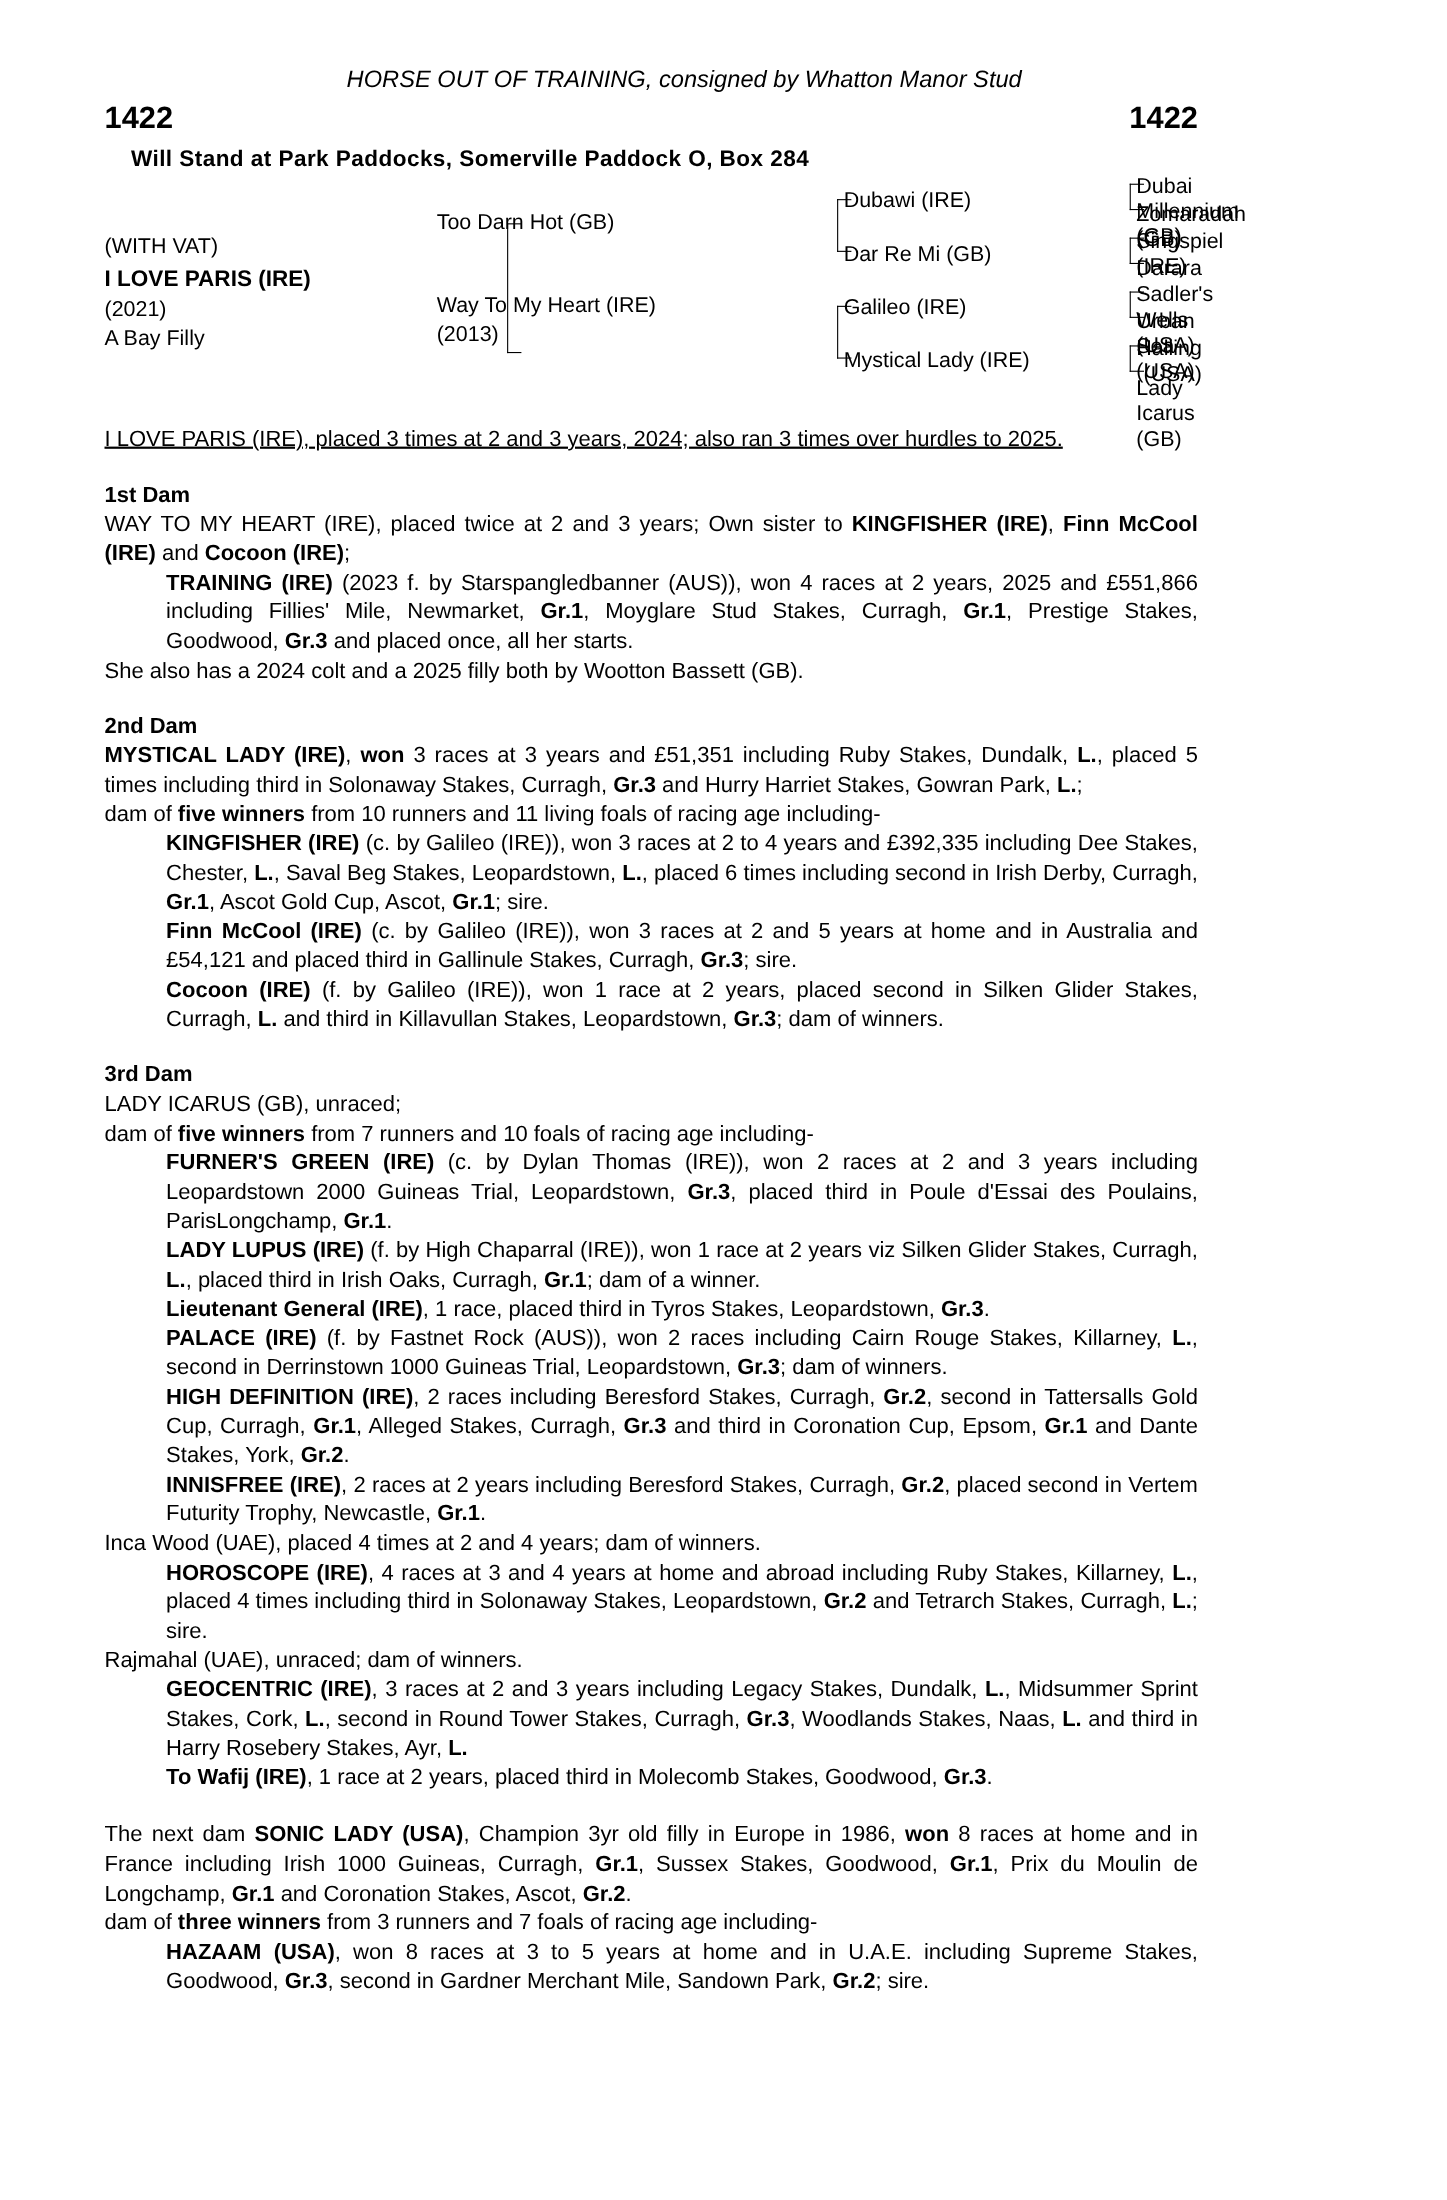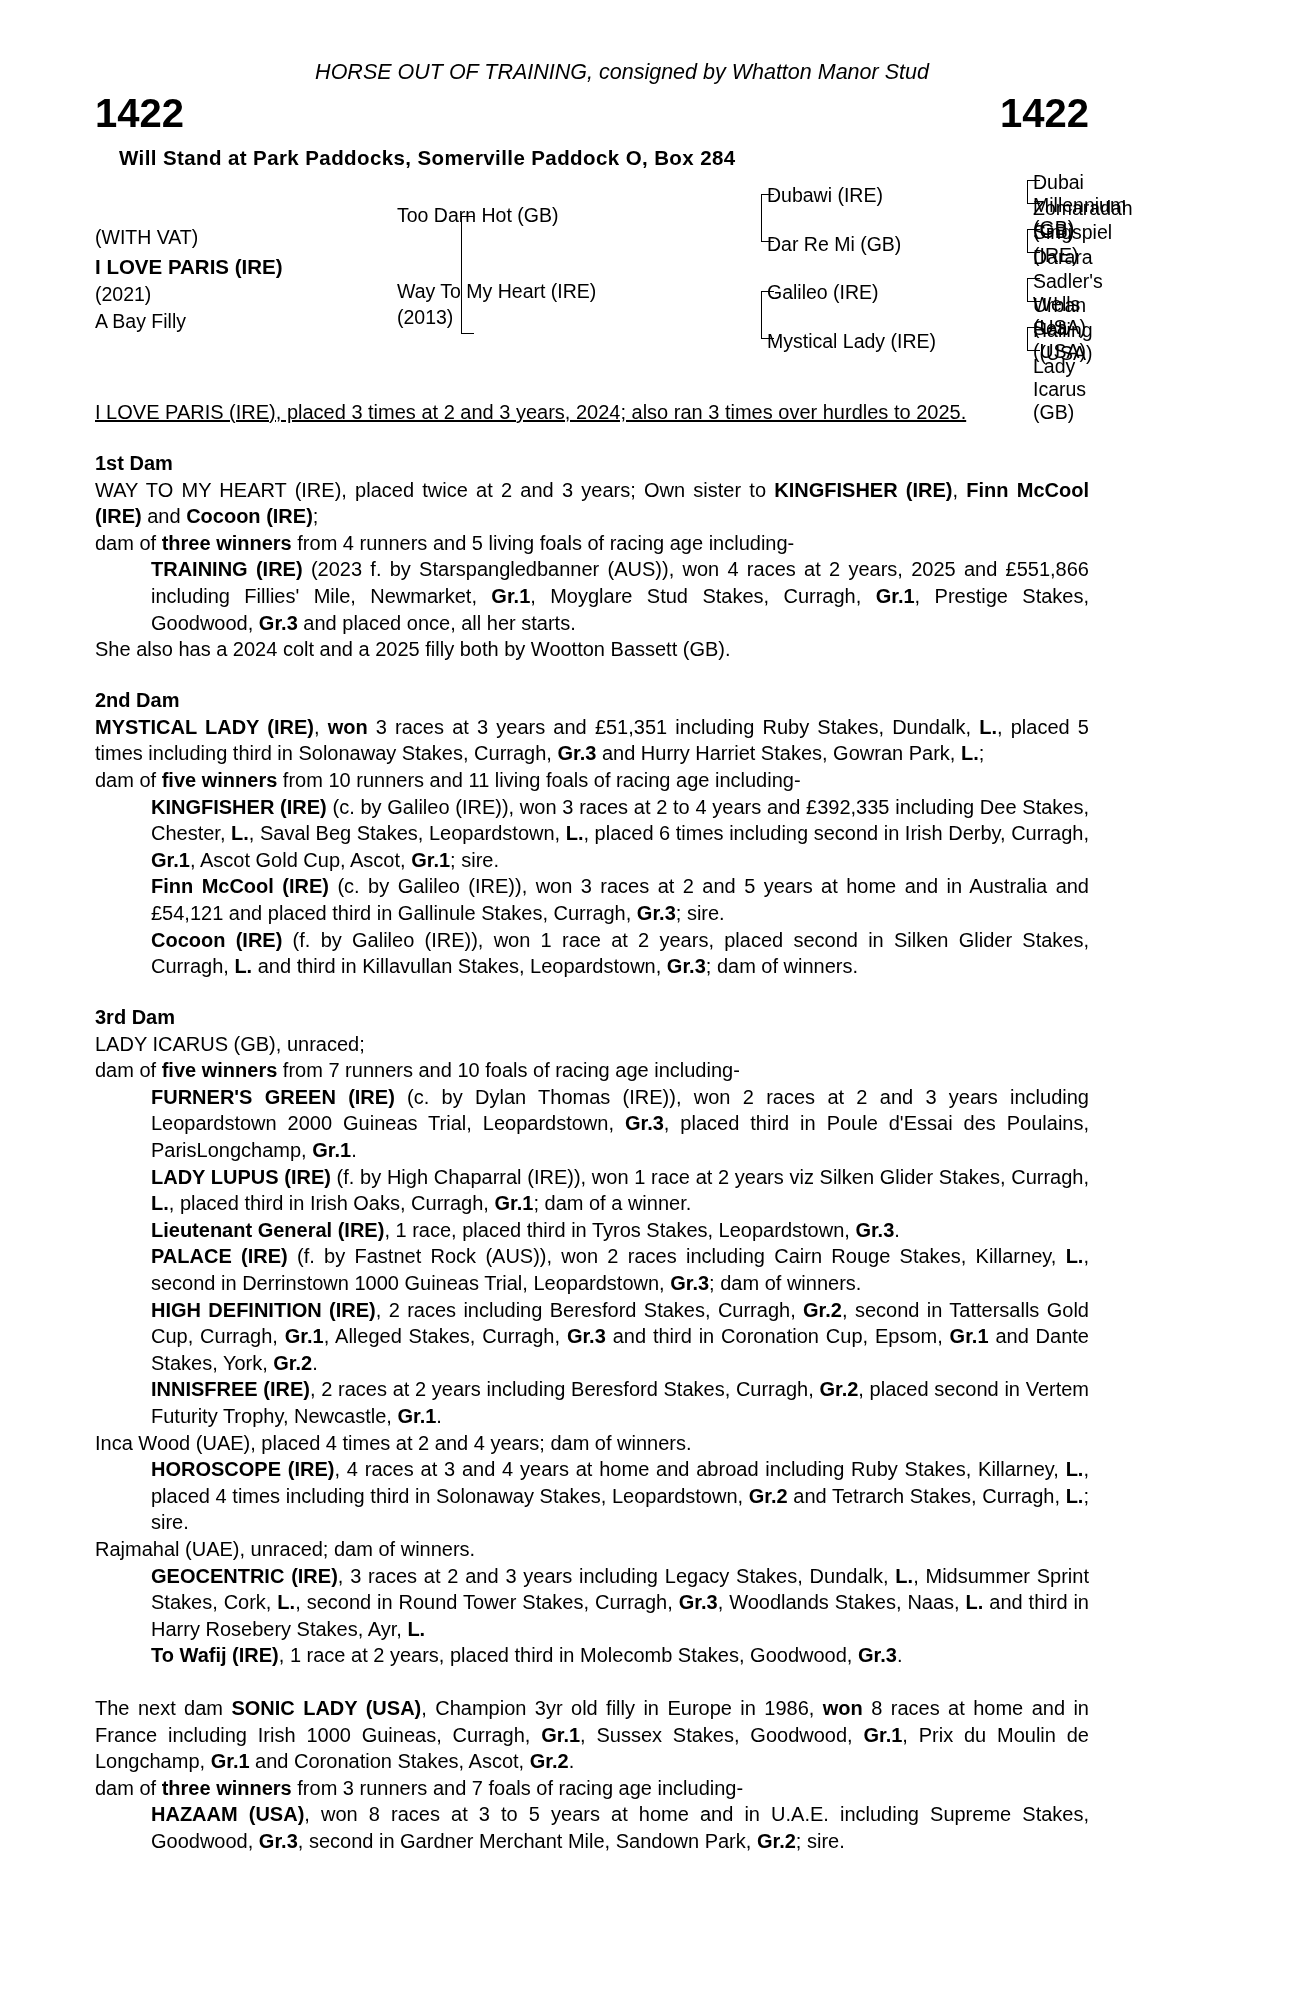--- a/index.html
+++ b/index.html
@@ -23,21 +23,21 @@
     font-style: italic;
     font-size: 21.5px;
     margin-left: 60px;
     margin-bottom: 6px;
   }
   .lotline {
     display: flex;
     justify-content: space-between;
     align-items: baseline;
     font-weight: bold;
-    font-size: 40px;
+    font-size: 28px;
     letter-spacing: 0px;
     margin: 0 0 10px 0;
   }
   .standline {
     font-weight: bold;
     font-size: 20.5px;
     letter-spacing: 0.4px;
     margin-bottom: 6px;
     margin-left: 24px;
   }
@@ -176,21 +176,20 @@
     <div class="gg8">Lady Icarus (GB)</div>
   </div>
 
   <div class="para hang1" style="margin-left:0; text-indent:0;text-decoration:underline;">
     <span>I LOVE PARIS (IRE), placed 3 times at 2 and 3 years, 2024; also ran 3 times over hurdles to 2025.</span>
   </div>
 
   <div id="dam-sections">
       <div class="section-head">1st Dam</div>
       <div class="para hang0">WAY TO MY HEART (IRE), placed twice at 2 and 3 years; Own sister to <b>KINGFISHER (IRE)</b>, <b>Finn McCool (IRE)</b> and <b>Cocoon (IRE)</b>;</div>
-      <div class="para hang0">dam of <b>three winners</b> from 4 runners and 5 living foals of racing age including-</div>
       <div class="para hang1"><b>TRAINING (IRE)</b> (2023 f. by Starspangledbanner (AUS)), won 4 races at 2 years, 2025 and £551,866 including Fillies' Mile, Newmarket, <b>Gr.1</b>, Moyglare Stud Stakes, Curragh, <b>Gr.1</b>, Prestige Stakes, Goodwood, <b>Gr.3</b> and placed once, all her starts.</div>
       <div class="para hang0">She also has a 2024 colt and a 2025 filly both by Wootton Bassett (GB).</div>
       <div class="section-head">2nd Dam</div>
       <div class="para hang0"><b>MYSTICAL LADY (IRE)</b>, <b>won</b> 3 races at 3 years and £51,351 including Ruby Stakes, Dundalk, <b>L.</b>, placed 5 times including third in Solonaway Stakes, Curragh, <b>Gr.3</b> and Hurry Harriet Stakes, Gowran Park, <b>L.</b>;</div>
       <div class="para hang0">dam of <b>five winners</b> from 10 runners and 11 living foals of racing age including-</div>
       <div class="para hang1"><b>KINGFISHER (IRE)</b> (c. by Galileo (IRE)), won 3 races at 2 to 4 years and £392,335 including Dee Stakes, Chester, <b>L.</b>, Saval Beg Stakes, Leopardstown, <b>L.</b>, placed 6 times including second in Irish Derby, Curragh, <b>Gr.1</b>, Ascot Gold Cup, Ascot, <b>Gr.1</b>; sire.</div>
       <div class="para hang1"><b>Finn McCool (IRE)</b> (c. by Galileo (IRE)), won 3 races at 2 and 5 years at home and in Australia and £54,121 and placed third in Gallinule Stakes, Curragh, <b>Gr.3</b>; sire.</div>
       <div class="para hang1"><b>Cocoon (IRE)</b> (f. by Galileo (IRE)), won 1 race at 2 years, placed second in Silken Glider Stakes, Curragh, <b>L.</b> and third in Killavullan Stakes, Leopardstown, <b>Gr.3</b>; dam of winners.</div>
       <div class="section-head">3rd Dam</div>
       <div class="para hang0">LADY ICARUS (GB), unraced;</div>

